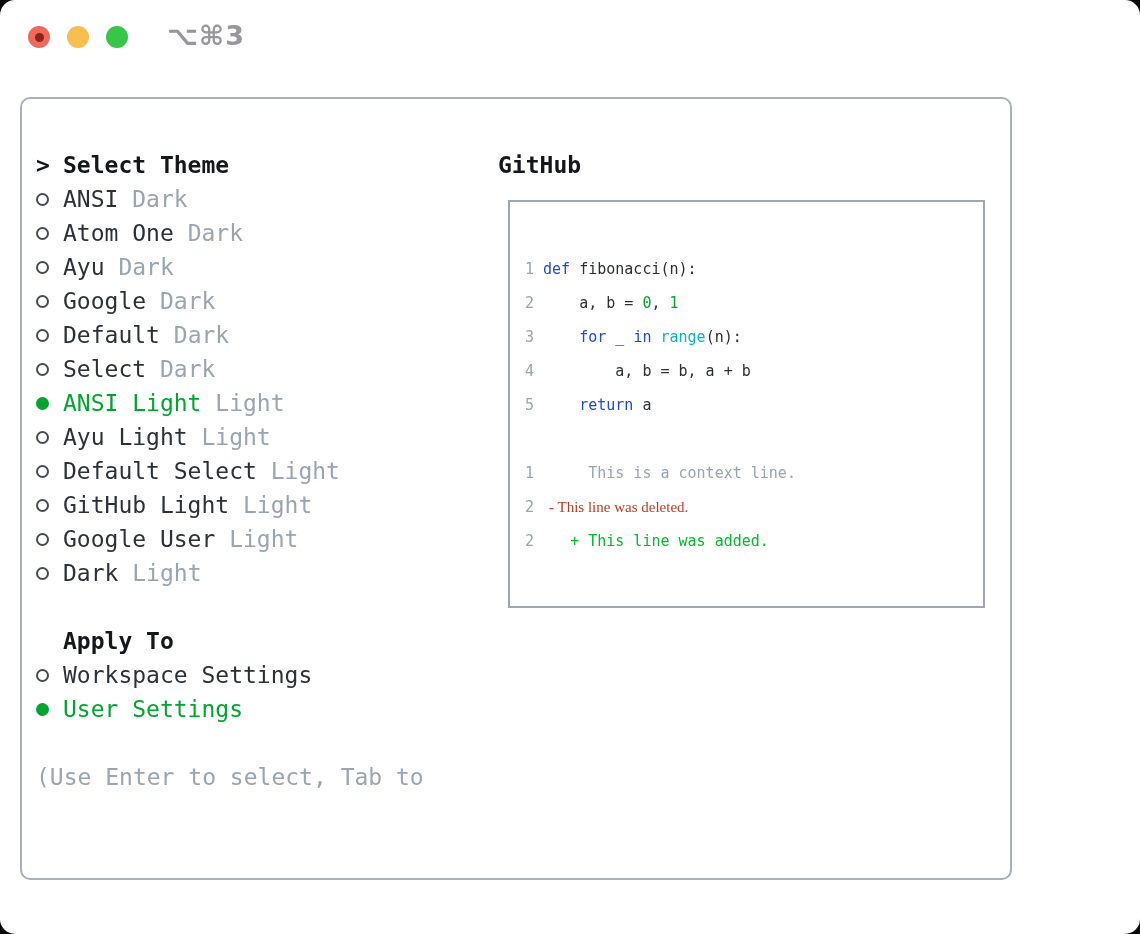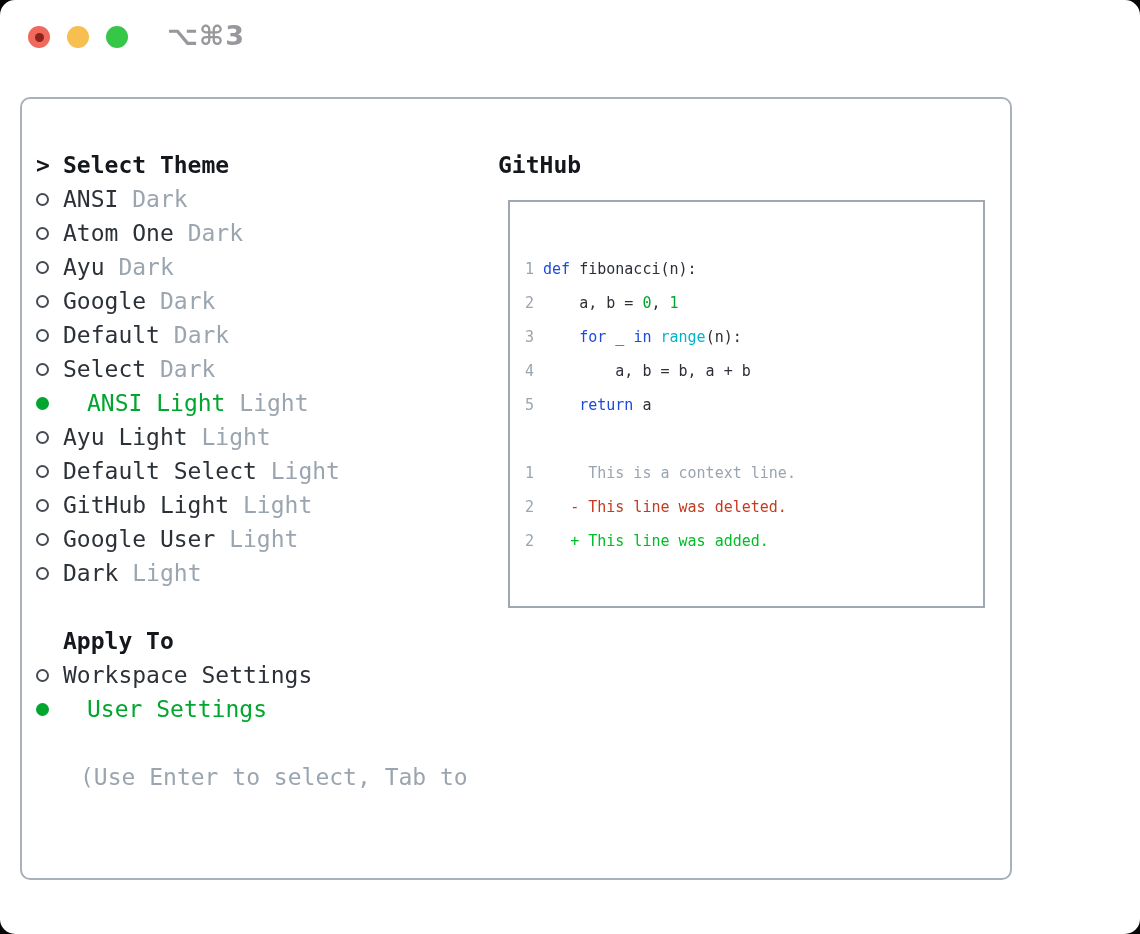--- a/index.html
+++ b/index.html
@@ -21,37 +21,37 @@
   
   .left-col{position:absolute;left:36px;top:148px;font-size:23px;line-height:34px;}
   .row{height:34px;display:flex;align-items:center;white-space:pre;}
   .spacer{height:34px;}
   .pfx{width:27px;display:inline-flex;align-items:center;flex:none;}
   .prompt{font-weight:bold;color:#14171c;}
   .hdr-text{font-weight:bold;color:#14171c;}
   .radio{width:13px;height:13px;border:2px solid #454b54;border-radius:50%;box-sizing:border-box;}
   .radio.on{background:var(--selected-green);border-color:var(--selected-green);}
   .nm{color:var(--text-dark);}
-  .sel .nm{color:var(--selected-green);margin-left:24px;}
+  .sel .nm{color:var(--selected-green);}
   .var{color:var(--muted-gray);}
-  .help-row{height:34px;display:flex;align-items:center;color:var(--muted-gray);white-space:pre;margin-left:44px;}
+  .help-row{height:34px;display:flex;align-items:center;color:var(--muted-gray);white-space:pre;}
   
   .preview-title{position:absolute;left:498px;top:148px;height:34px;display:flex;align-items:center;
                  font-size:23px;font-weight:bold;color:#14171c;}
   .preview-box{position:absolute;left:508px;top:200px;width:477px;height:408px;
                border:2px solid #9fa8b2;box-sizing:border-box;background:#fff;}
   .code{position:absolute;left:15px;top:50px;font-size:15px;line-height:34px;white-space:pre;}
   .cl{height:34px;}
   .tok-ln{color:var(--muted-gray);}
   .tok-plain{color:var(--text-dark);}
   .tok-kw{color:var(--keyword-blue);}
   .tok-fn{color:var(--function-cyan);}
   .tok-num{color:var(--number-green);}
   .tok-ctx{color:var(--muted-gray);}
-  .tok-del{color:var(--deleted-red);}
+  .tok-del{color:var(--deleted-red);font-family:Liberation Serif, serif;}
   .tok-add{color:var(--added-green);}
 </style>
 </head>
 <body>
 
 <div class="screen">
 
   <button class="tl tl-red">
     <span class="dot"></span>
   </button>

